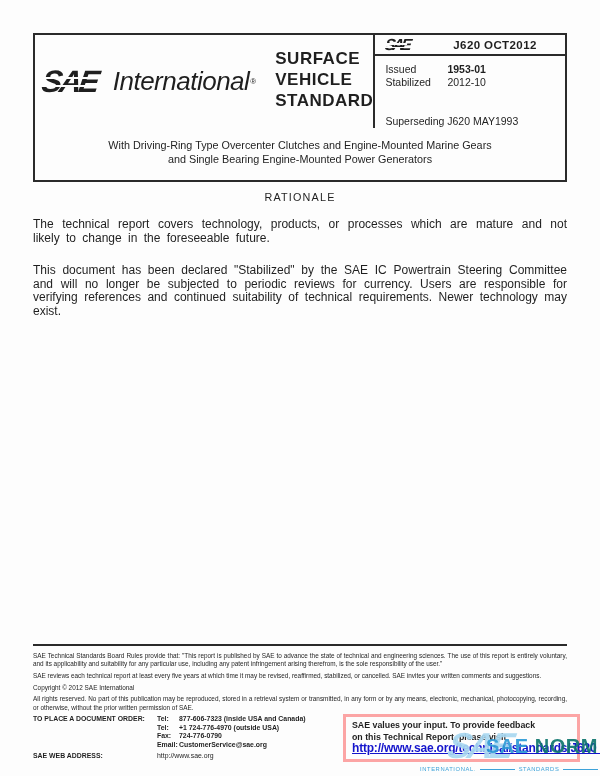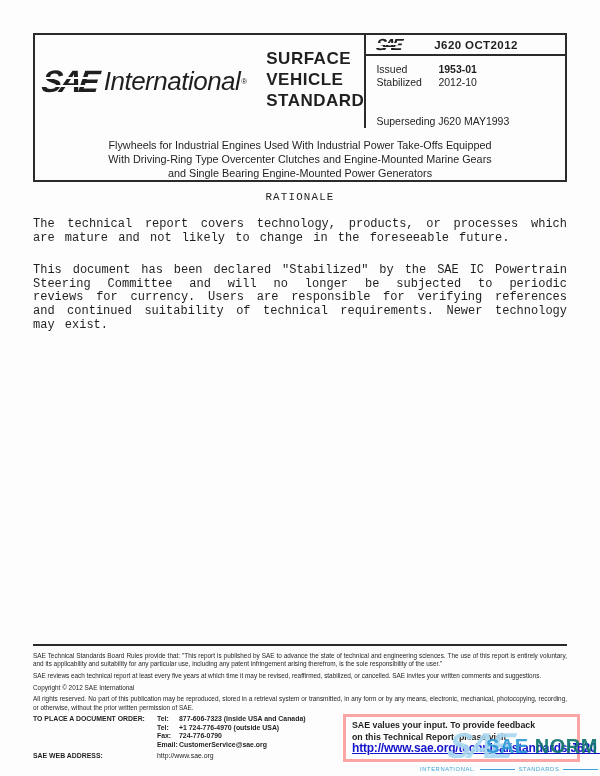--- a/index.html
+++ b/index.html
@@ -27,52 +27,52 @@
     position: relative; display: inline-block;
     font-style: italic; font-weight: bold; letter-spacing: -3px;
     transform: skewX(-8deg); line-height: 1;
   }
   .sae-wordmark::before, .sae-wordmark::after {
     content: ""; position: absolute; left: -2px; right: 2px; background: #fdfdfd;
   }
   .sae-big { font-size: 31px; }
   .sae-big::before { top: 36%; height: 2px; }
   .sae-big::after  { top: 60%; height: 2px; }
-  .brand-intl { font-size: 26px; font-style: italic; letter-spacing: -0.5px; margin-left: 7px; }
+  .brand-intl { font-size: 26px; font-style: italic; letter-spacing: -0.5px; margin-left: 16px; }
   .brand-mark { font-size: 8px; vertical-align: super; margin-left: 1px; }
   .doc-type {
     font-size: 17px; font-weight: bold; line-height: 21px;
     letter-spacing: 0.5px; margin-left: 19px; margin-top: -5px;
   }
 
   .header-right {
     width: 211px; border-left: 2px solid #2b2b2b;
     display: flex; flex-direction: column;
   }
   .code-row {
     height: 35px; border-bottom: 2px solid #2b2b2b;
     display: flex; align-items: center; padding: 0 10px;
   }
   .sae-small { font-size: 16px; }
   .sae-small::before { top: 38%; height: 1.5px; }
   .sae-small::after  { top: 62%; height: 1.5px; }
-  .code-text { font-size: 11.5px; font-weight: bold; letter-spacing: 0.4px; margin-left: 34px; }
+  .code-text { font-size: 11.5px; font-weight: bold; letter-spacing: 0.4px; margin-left: 44px; }
   .meta { padding: 7px 10px 0 10px; font-size: 10.5px; line-height: 13px; }
   .meta-row { display: flex; }
   .meta-label { width: 62px; }
   .meta-value { font-weight: bold; }
   .meta-value.normal { font-weight: normal; text-align: center; }
   .superseding { margin-top: 26px; font-size: 10.5px; }
 
   .header-title {
     text-align: center; font-size: 10.8px; line-height: 14px; padding-top: 10px;
   }
 
   
-  .content { position: absolute; left: 33px; width: 534px; top: 191px; font-family: Liberation Mono, monospace; }
+  .content { position: absolute; left: 33px; width: 534px; top: 191px; }
   .section-heading {
     text-align: center; font-size: 10.8px; font-weight: normal;
     letter-spacing: 1.2px; margin-bottom: 15px;
   }
   .section-body {
     font-size: 12px; line-height: 13.6px; text-align: justify;
     word-spacing: 3px; margin-bottom: 19px;
   }
 
   
@@ -159,21 +159,20 @@
           </div>
           <div class="meta-row">
             <span class="meta-label">Stabilized</span>
             <span class="meta-value normal">2012-10</span>
           </div>
           <div class="superseding">Superseding J620 MAY1993</div>
         </div>
       </div>
     </div>
     <div class="header-title">
-      <div>Flywheels for Industrial Engines Used With Industrial Power Take-Offs Equipped</div>
       <div>With Driving-Ring Type Overcenter Clutches and Engine-Mounted Marine Gears</div>
       <div>and Single Bearing Engine-Mounted Power Generators</div>
     </div>
   </div>
 
   <div class="content">
     <div class="section-heading">RATIONALE</div>
     <p class="section-body">The technical report covers technology, products, or processes which are mature and not likely to change in the foreseeable future.</p>
     <p class="section-body">This document has been declared "Stabilized" by the SAE IC Powertrain Steering Committee and will no longer be subjected to periodic reviews for currency. Users are responsible for verifying references and continued suitability of technical requirements. Newer technology may exist.</p>
   </div>

